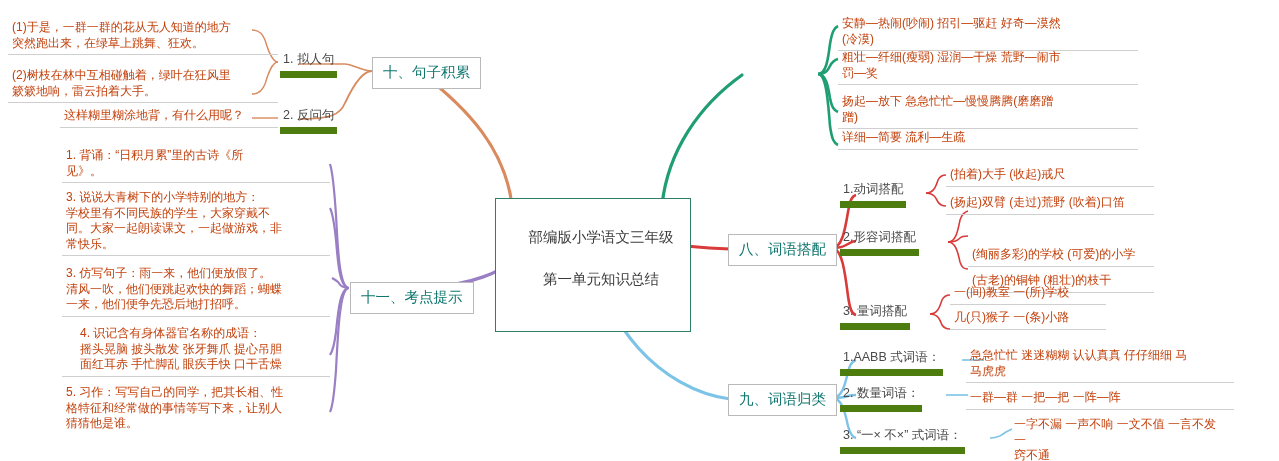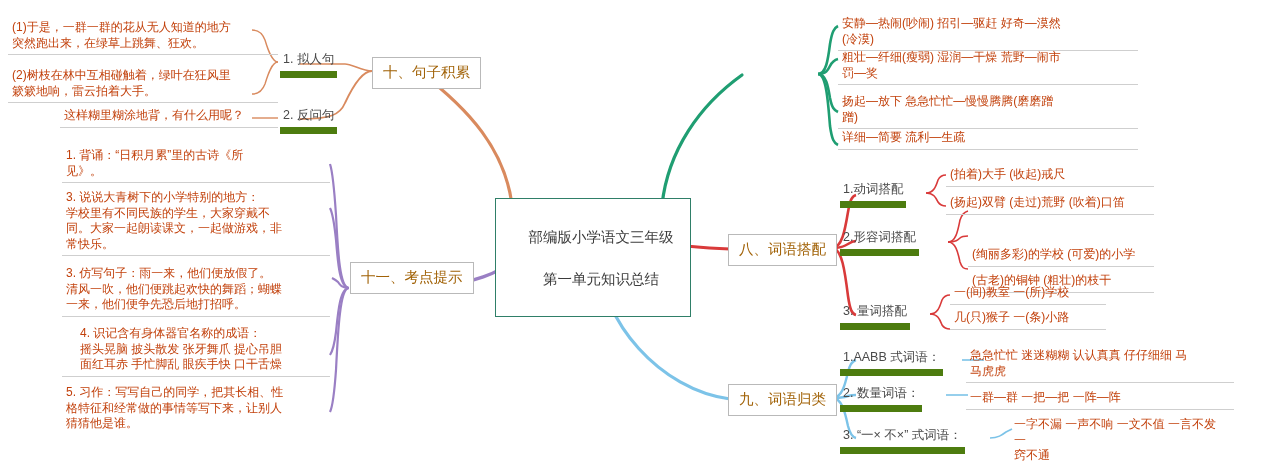--- a/index.html
+++ b/index.html
@@ -29,33 +29,33 @@
     position: absolute;
     box-sizing: border-box;
     color: #4a4a4a;
     line-height: 1.32;
     white-space: pre-wrap;
   }
   
   .central {
     border: 1px solid #2f7f68;
     background: #ffffff;
-    padding: 7px 12px 5px 12px;
+    padding: 7px 12px 20px 12px;
     font-size: 14.5px;
     text-align: center;
     color: #3b3b3b;
     line-height: 1.45;
   }
   
   .main-branch {
     border: 1px solid #b9b9b9;
     background: #ffffff;
     padding: 5px 10px 6px 10px;
     font-size: 14.5px;
-    color: #a16207;
+    color: #0f766e;
     text-align: center;
     white-space: nowrap;
   }
   
   .sub {
     font-size: 12.5px;
     color: #4a4a4a;
     padding: 1px 3px 3px 3px;
     white-space: nowrap;
   }
@@ -143,21 +143,21 @@
   <div class="node sub ul" style="left:280px; top:106px;">2. 反问句</div>
 
   <div class="node leaf tight" style="left:8px; top:18px; width:270px;">(1)于是，一群一群的花从无人知道的地方
 突然跑出来，在绿草上跳舞、狂欢。</div>
 
   <div class="node leaf tight" style="left:8px; top:66px; width:270px;">(2)树枝在林中互相碰触着，绿叶在狂风里
 簌簌地响，雷云拍着大手。</div>
 
   <div class="node leaf tight" style="left:60px; top:106px; width:218px; text-align:left;">这样糊里糊涂地背，有什么用呢？</div>
 
-  <div class="node main-branch" style="left:350px; top:262px;text-align:center;">十一、考点提示</div>
+  <div class="node main-branch" style="left:350px; top:282px;text-align:center;">十一、考点提示</div>
 
   <div class="node leaf tight" style="left:62px; top:146px; width:268px;">1. 背诵：“日积月累”里的古诗《所
 见》。</div>
 
   <div class="node leaf tight" style="left:62px; top:188px; width:268px;">3. 说说大青树下的小学特别的地方：
 学校里有不同民族的学生，大家穿戴不
 同。大家一起朗读课文，一起做游戏，非
 常快乐。</div>
 
   <div class="node leaf tight" style="left:62px; top:264px; width:268px;">3. 仿写句子：雨一来，他们便放假了。

